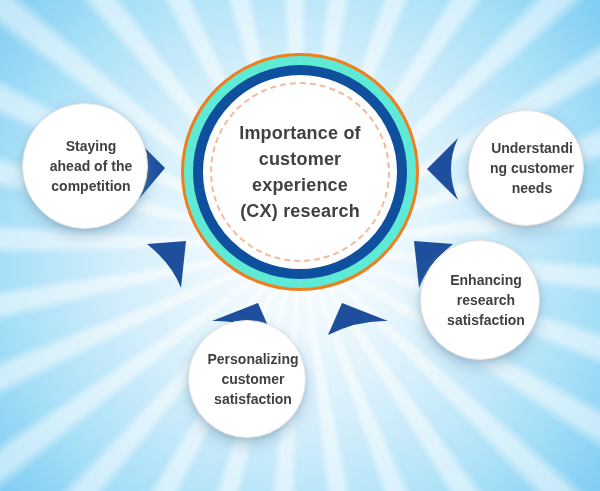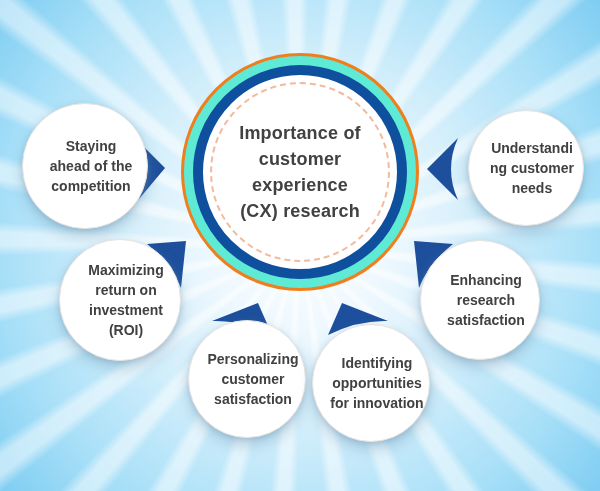--- a/index.html
+++ b/index.html
@@ -101,38 +101,27 @@
 ahead of the
 competition</div>
   </div>
 
   <div class="node node-understanding">
     <div class="node-label">Understandi
 ng customer
 needs</div>
   </div>
 
-  <div class="node node-maximizing">
-    <div class="node-label">Maximizing
-return on
-investment
-(ROI)</div>
-  </div>
 
   <div class="node node-personalizing">
     <div class="node-label">Personalizing
 customer
 satisfaction</div>
   </div>
 
-  <div class="node node-identifying">
-    <div class="node-label">Identifying
-opportunities
-for innovation</div>
-  </div>
 
   <div class="node node-enhancing">
     <div class="node-label">Enhancing
 research
 satisfaction</div>
   </div>
 
 </div>
 
 </body></html>

